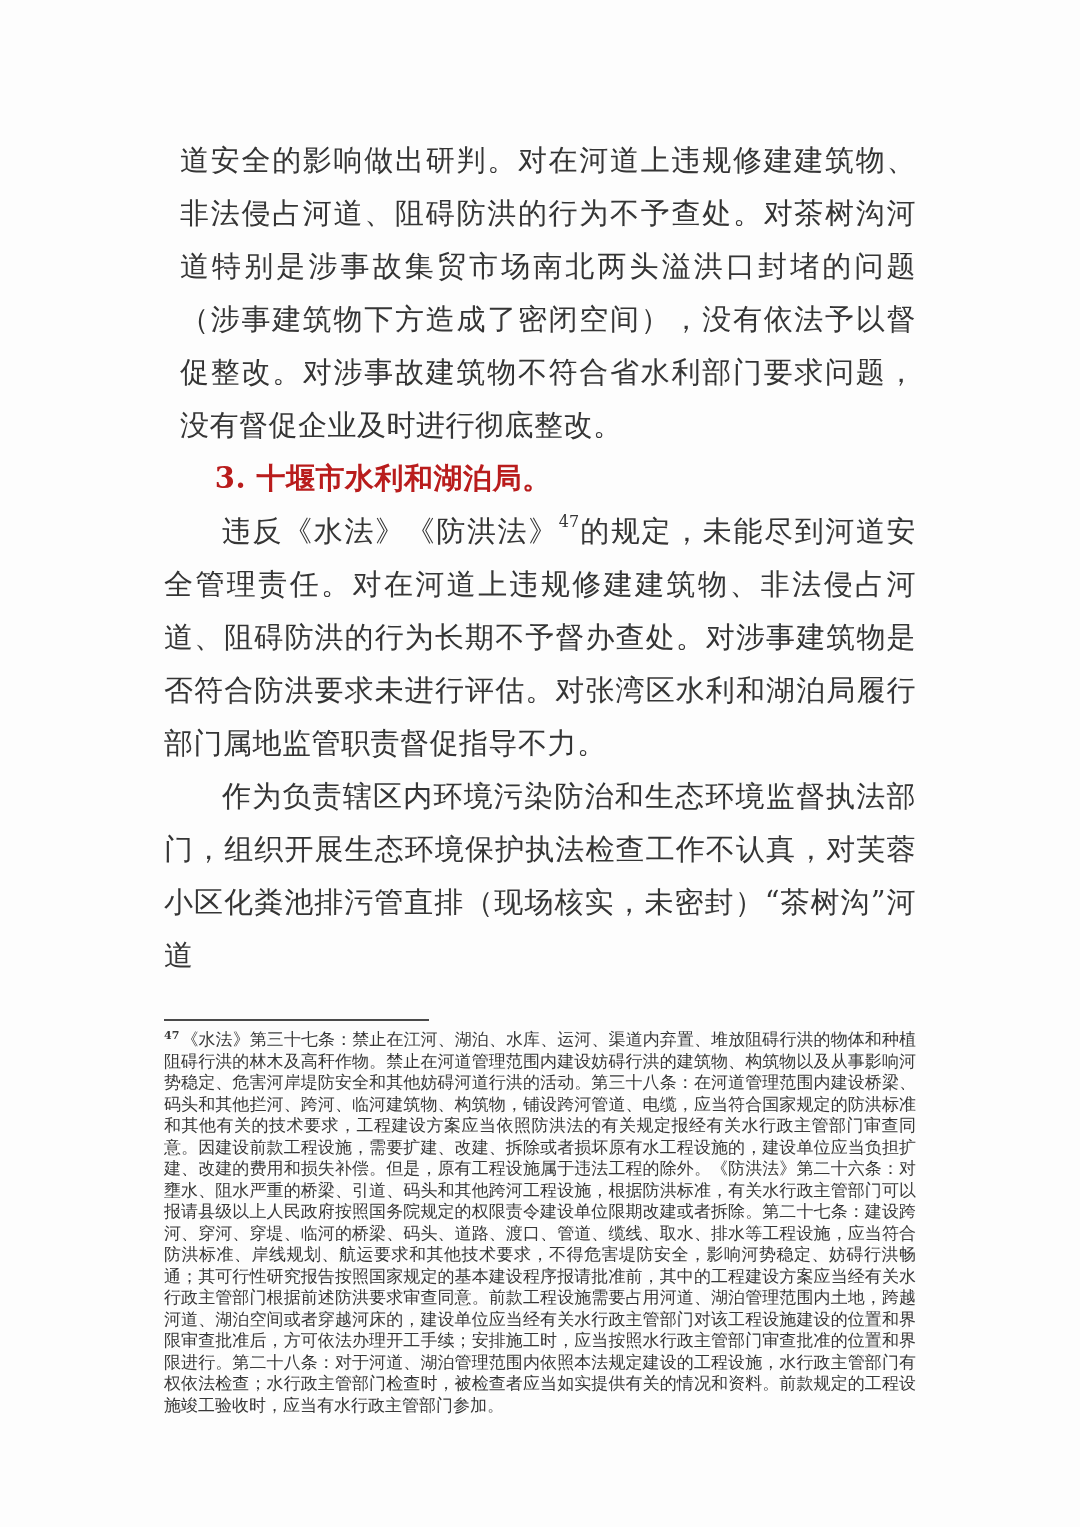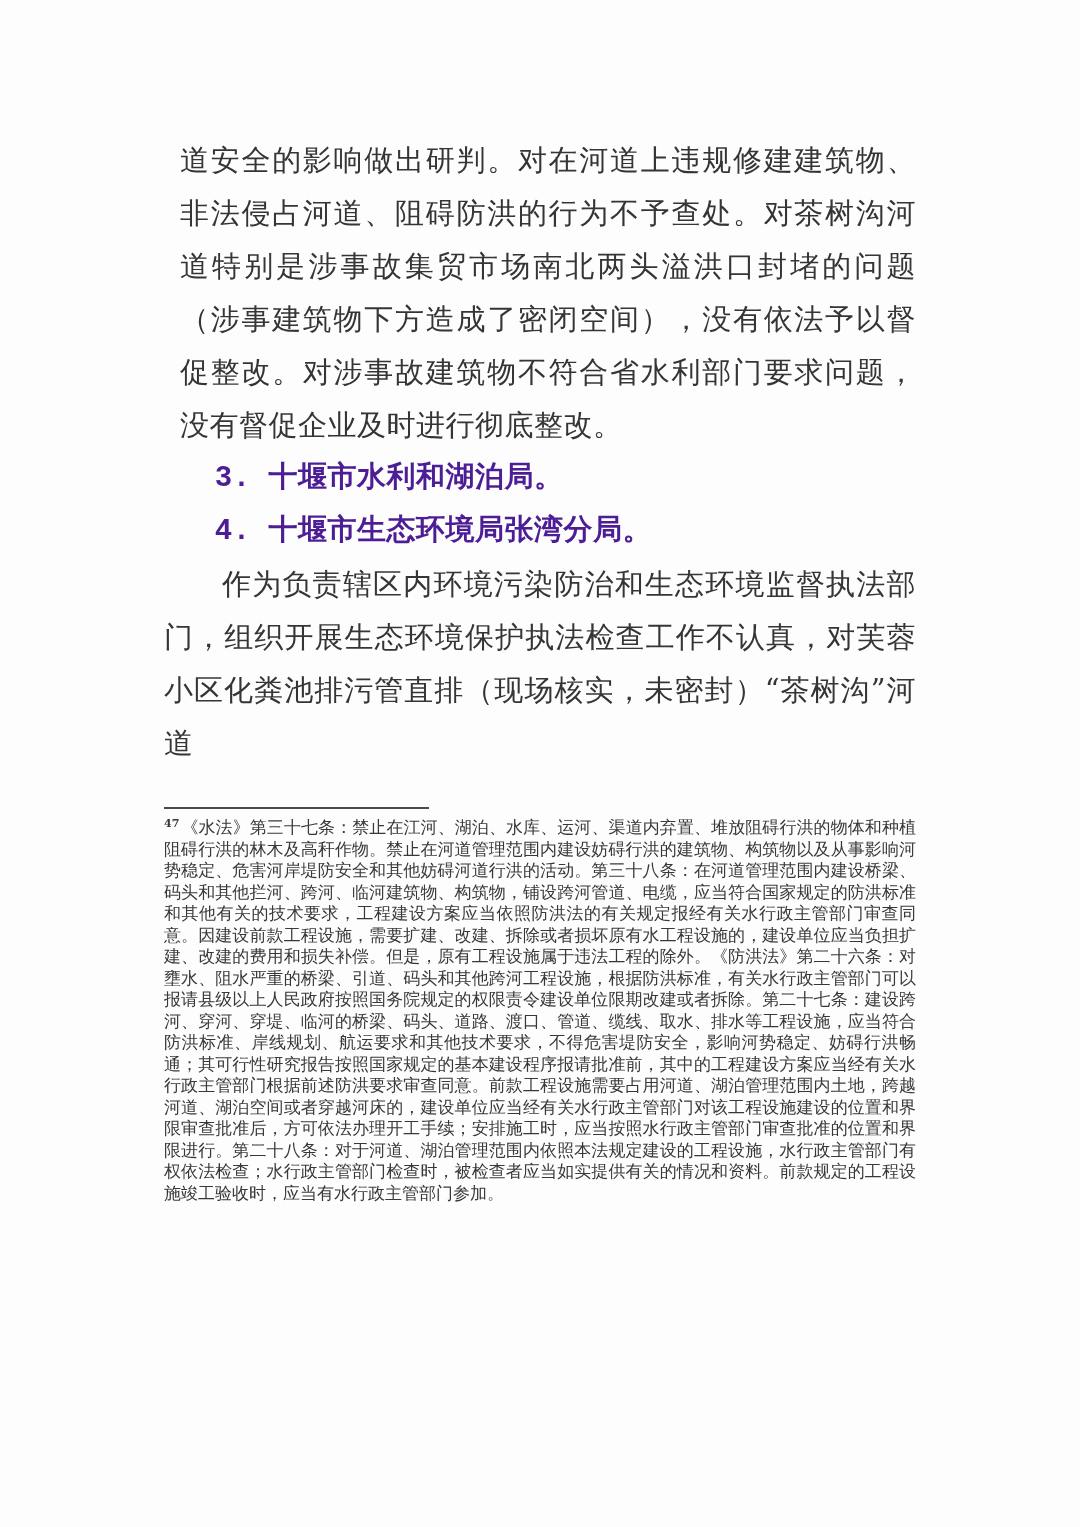--- a/index.html
+++ b/index.html
@@ -31,22 +31,21 @@
     text-justify: inter-ideograph;
     letter-spacing: 0.5px;
   }
   .body-para { text-indent: 2em; }
   .body-para.no-indent { text-indent: 0; margin-left: 16px; }
   .section-heading {
     font-weight: bold;
     text-indent: 1.75em;
     font-size: 29px;
     line-height: 53px;
-    color: #4c1d95;
-    font-family: Liberation Mono, monospace;
+    color: #b91c1c;
   }
   sup.fn-ref {
     font-size: 16px;
     line-height: 0;
     vertical-align: 14px;
     letter-spacing: 0;
   }
   
   .footnote-sep {
     width: 265px;
@@ -91,22 +90,22 @@
 <body>
 
 <div class="page">
   <div class="content">
 
     <div class="body-block">
       <p class="body-para no-indent">道安全的影响做出研判。对在河道上违规修建建筑物、非法侵占河道、阻碍防洪的行为不予查处。对茶树沟河道特别是涉事故集贸市场南北两头溢洪口封堵的问题（涉事建筑物下方造成了密闭空间），没有依法予以督促整改。对涉事故建筑物不符合省水利部门要求问题，没有督促企业及时进行彻底整改。</p>
 
       <h3 class="section-heading">3. 十堰市水利和湖泊局。</h3>
 
+      <p class="body-para"><span>违反《水法》《防洪法》</span><sup class="fn-ref">47</sup><span>的规定，未能尽到河道安全管理责任。对在河道上违规修建建筑物、非法侵占河道、阻碍防洪的行为长期不予督办查处。对涉事建筑物是否符合防洪要求未进行评估。对张湾区水利和湖泊局履行部门属地监管职责督促指导不力。</span></p>
 
-      <h3 class="section-heading">4. 十堰市生态环境局张湾分局。</h3>
 
       <p class="body-para">作为负责辖区内环境污染防治和生态环境监督执法部门，组织开展生态环境保护执法检查工作不认真，对芙蓉小区化粪池排污管直排（现场核实，未密封）“茶树沟”河道</p>
     </div>
 
     <div class="footnote-sep"></div>
 
     <div class="footnote-block"><sup class="fn-marker">47</sup><span>《水法》第三十七条：禁止在江河、湖泊、水库、运河、渠道内弃置、堆放阻碍行洪的物体和种植阻碍行洪的林木及高秆作物。禁止在河道管理范围内建设妨碍行洪的建筑物、构筑物以及从事影响河势稳定、危害河岸堤防安全和其他妨碍河道行洪的活动。第三十八条：在河道管理范围内建设桥梁、码头和其他拦河、跨河、临河建筑物、构筑物，铺设跨河管道、电缆，应当符合国家规定的防洪标准和其他有关的技术要求，工程建设方案应当依照防洪法的有关规定报经有关水行政主管部门审查同意。因建设前款工程设施，需要扩建、改建、拆除或者损坏原有水工程设施的，建设单位应当负担扩建、改建的费用和损失补偿。但是，原有工程设施属于违法工程的除外。《防洪法》第二十六条：对壅水、阻水严重的桥梁、引道、码头和其他跨河工程设施，根据防洪标准，有关水行政主管部门可以报请县级以上人民政府按照国务院规定的权限责令建设单位限期改建或者拆除。第二十七条：建设跨河、穿河、穿堤、临河的桥梁、码头、道路、渡口、管道、缆线、取水、排水等工程设施，应当符合防洪标准、岸线规划、航运要求和其他技术要求，不得危害堤防安全，影响河势稳定、妨碍行洪畅通；其可行性研究报告按照国家规定的基本建设程序报请批准前，其中的工程建设方案应当经有关水行政主管部门根据前述防洪要求审查同意。前款工程设施需要占用河道、湖泊管理范围内土地，跨越河道、湖泊空间或者穿越河床的，建设单位应当经有关水行政主管部门对该工程设施建设的位置和界限审查批准后，方可依法办理开工手续；安排施工时，应当按照水行政主管部门审查批准的位置和界限进行。第二十八条：对于河道、湖泊管理范围内依照本法规定建设的工程设施，水行政主管部门有权依法检查；水行政主管部门检查时，被检查者应当如实提供有关的情况和资料。前款规定的工程设施竣工验收时，应当有水行政主管部门参加。</span></div>
   </div>
 
 </div>

